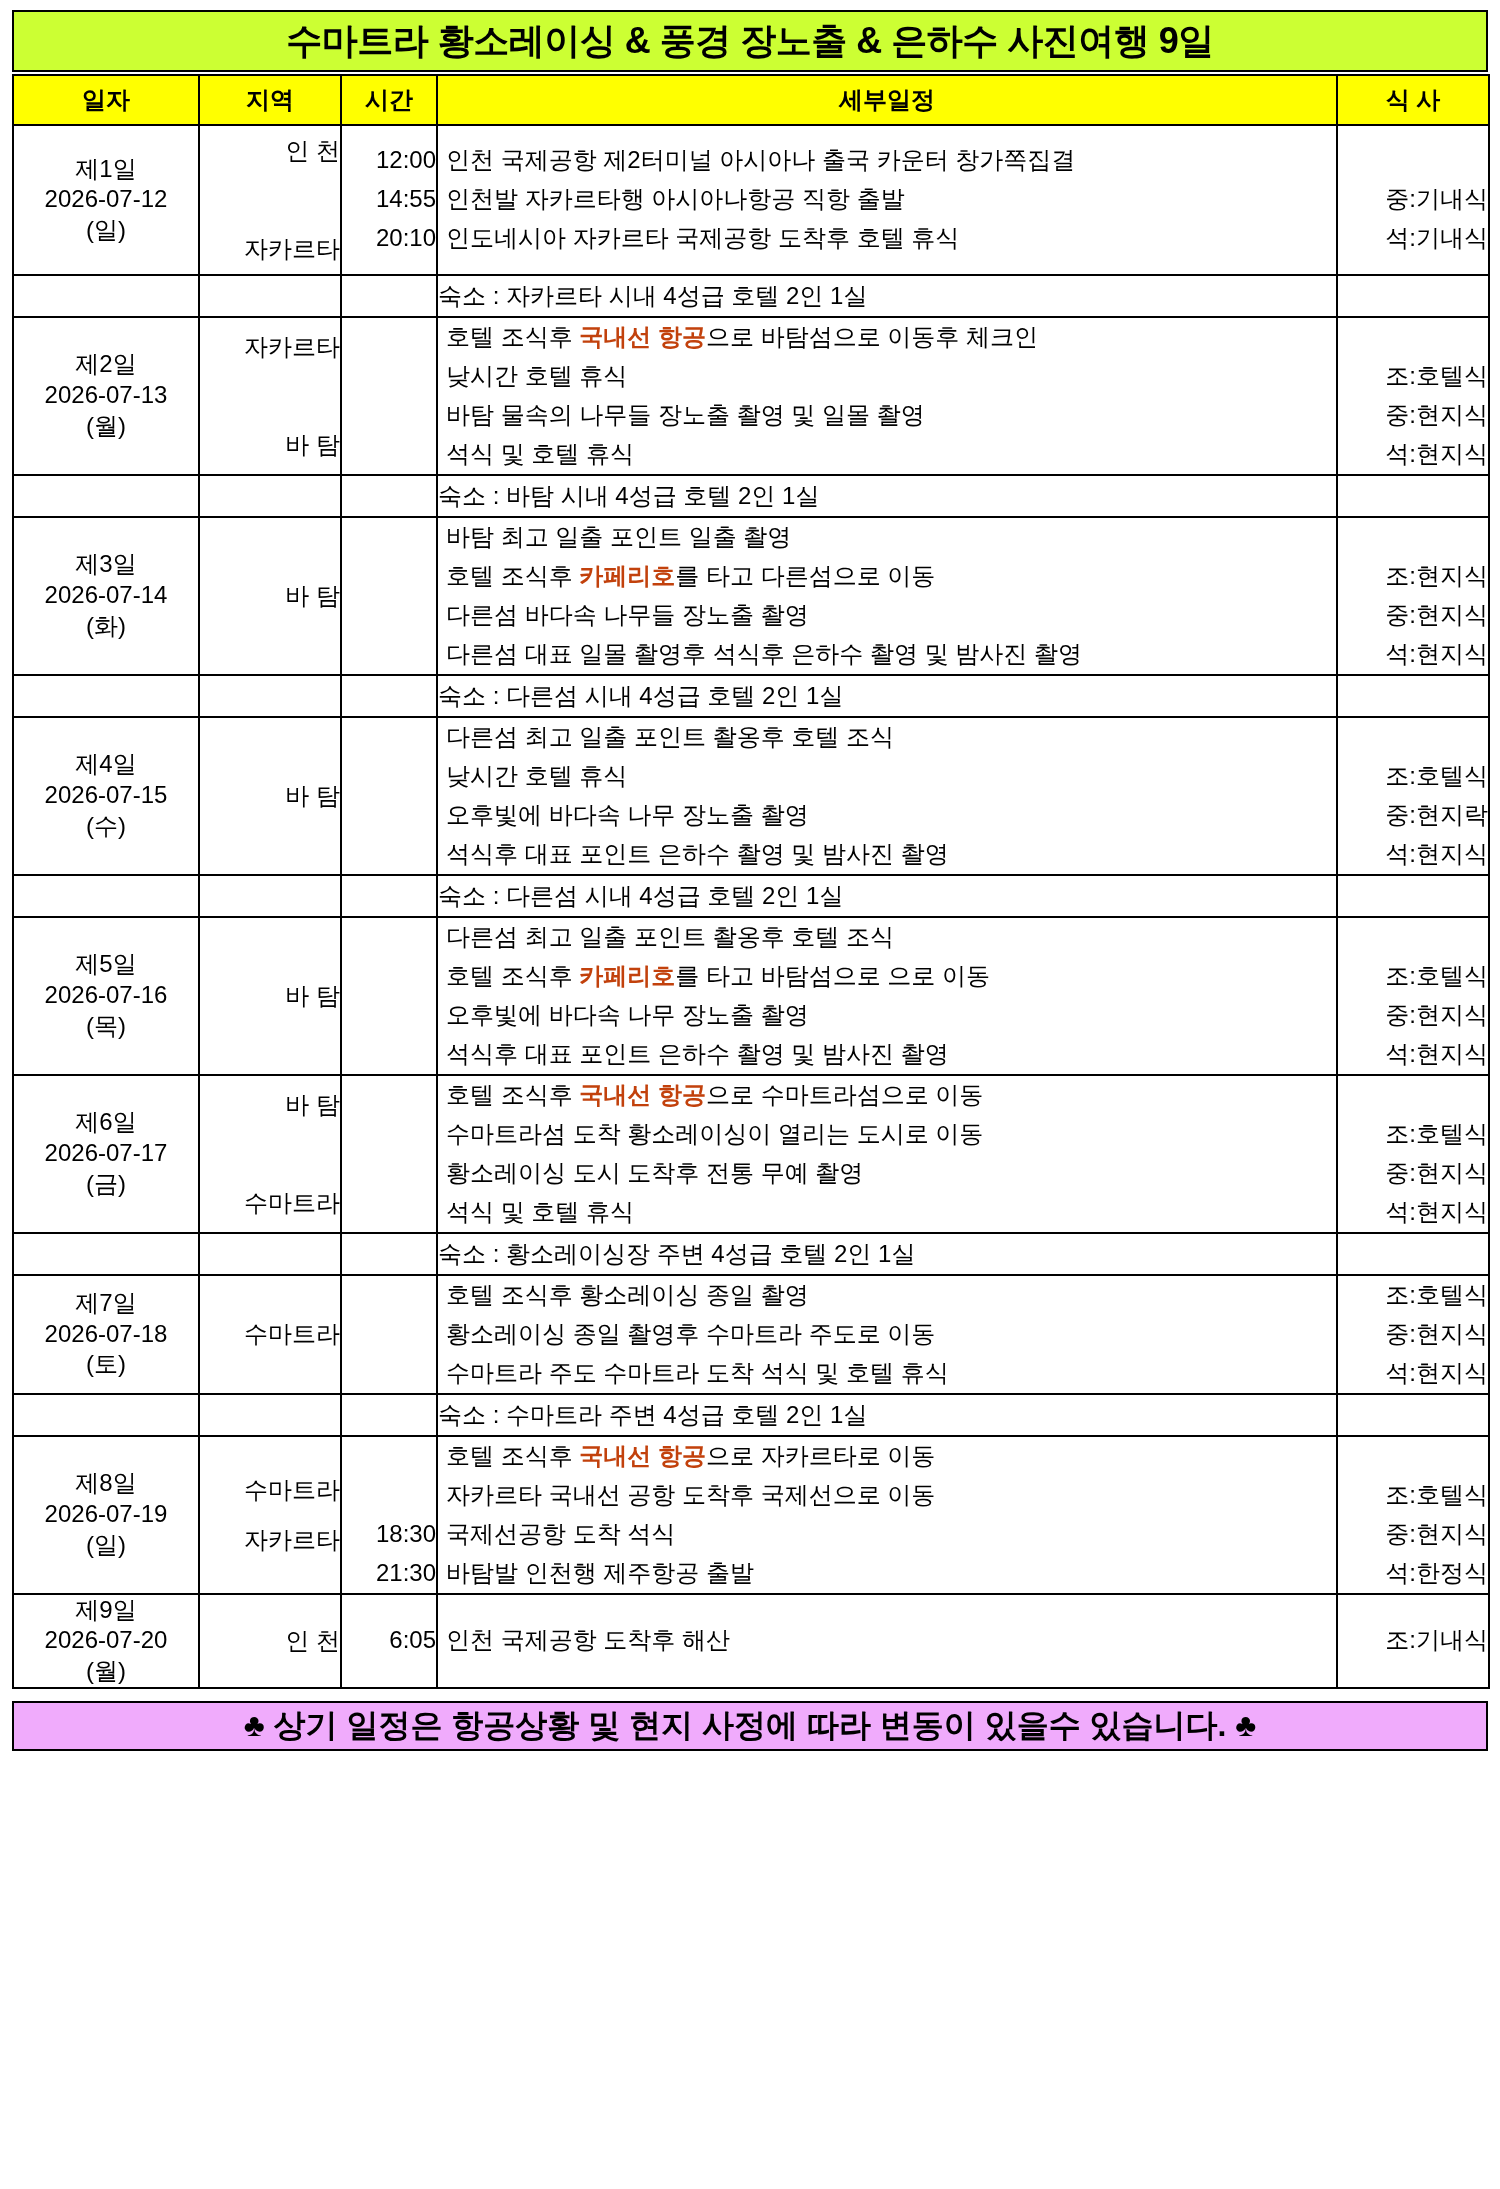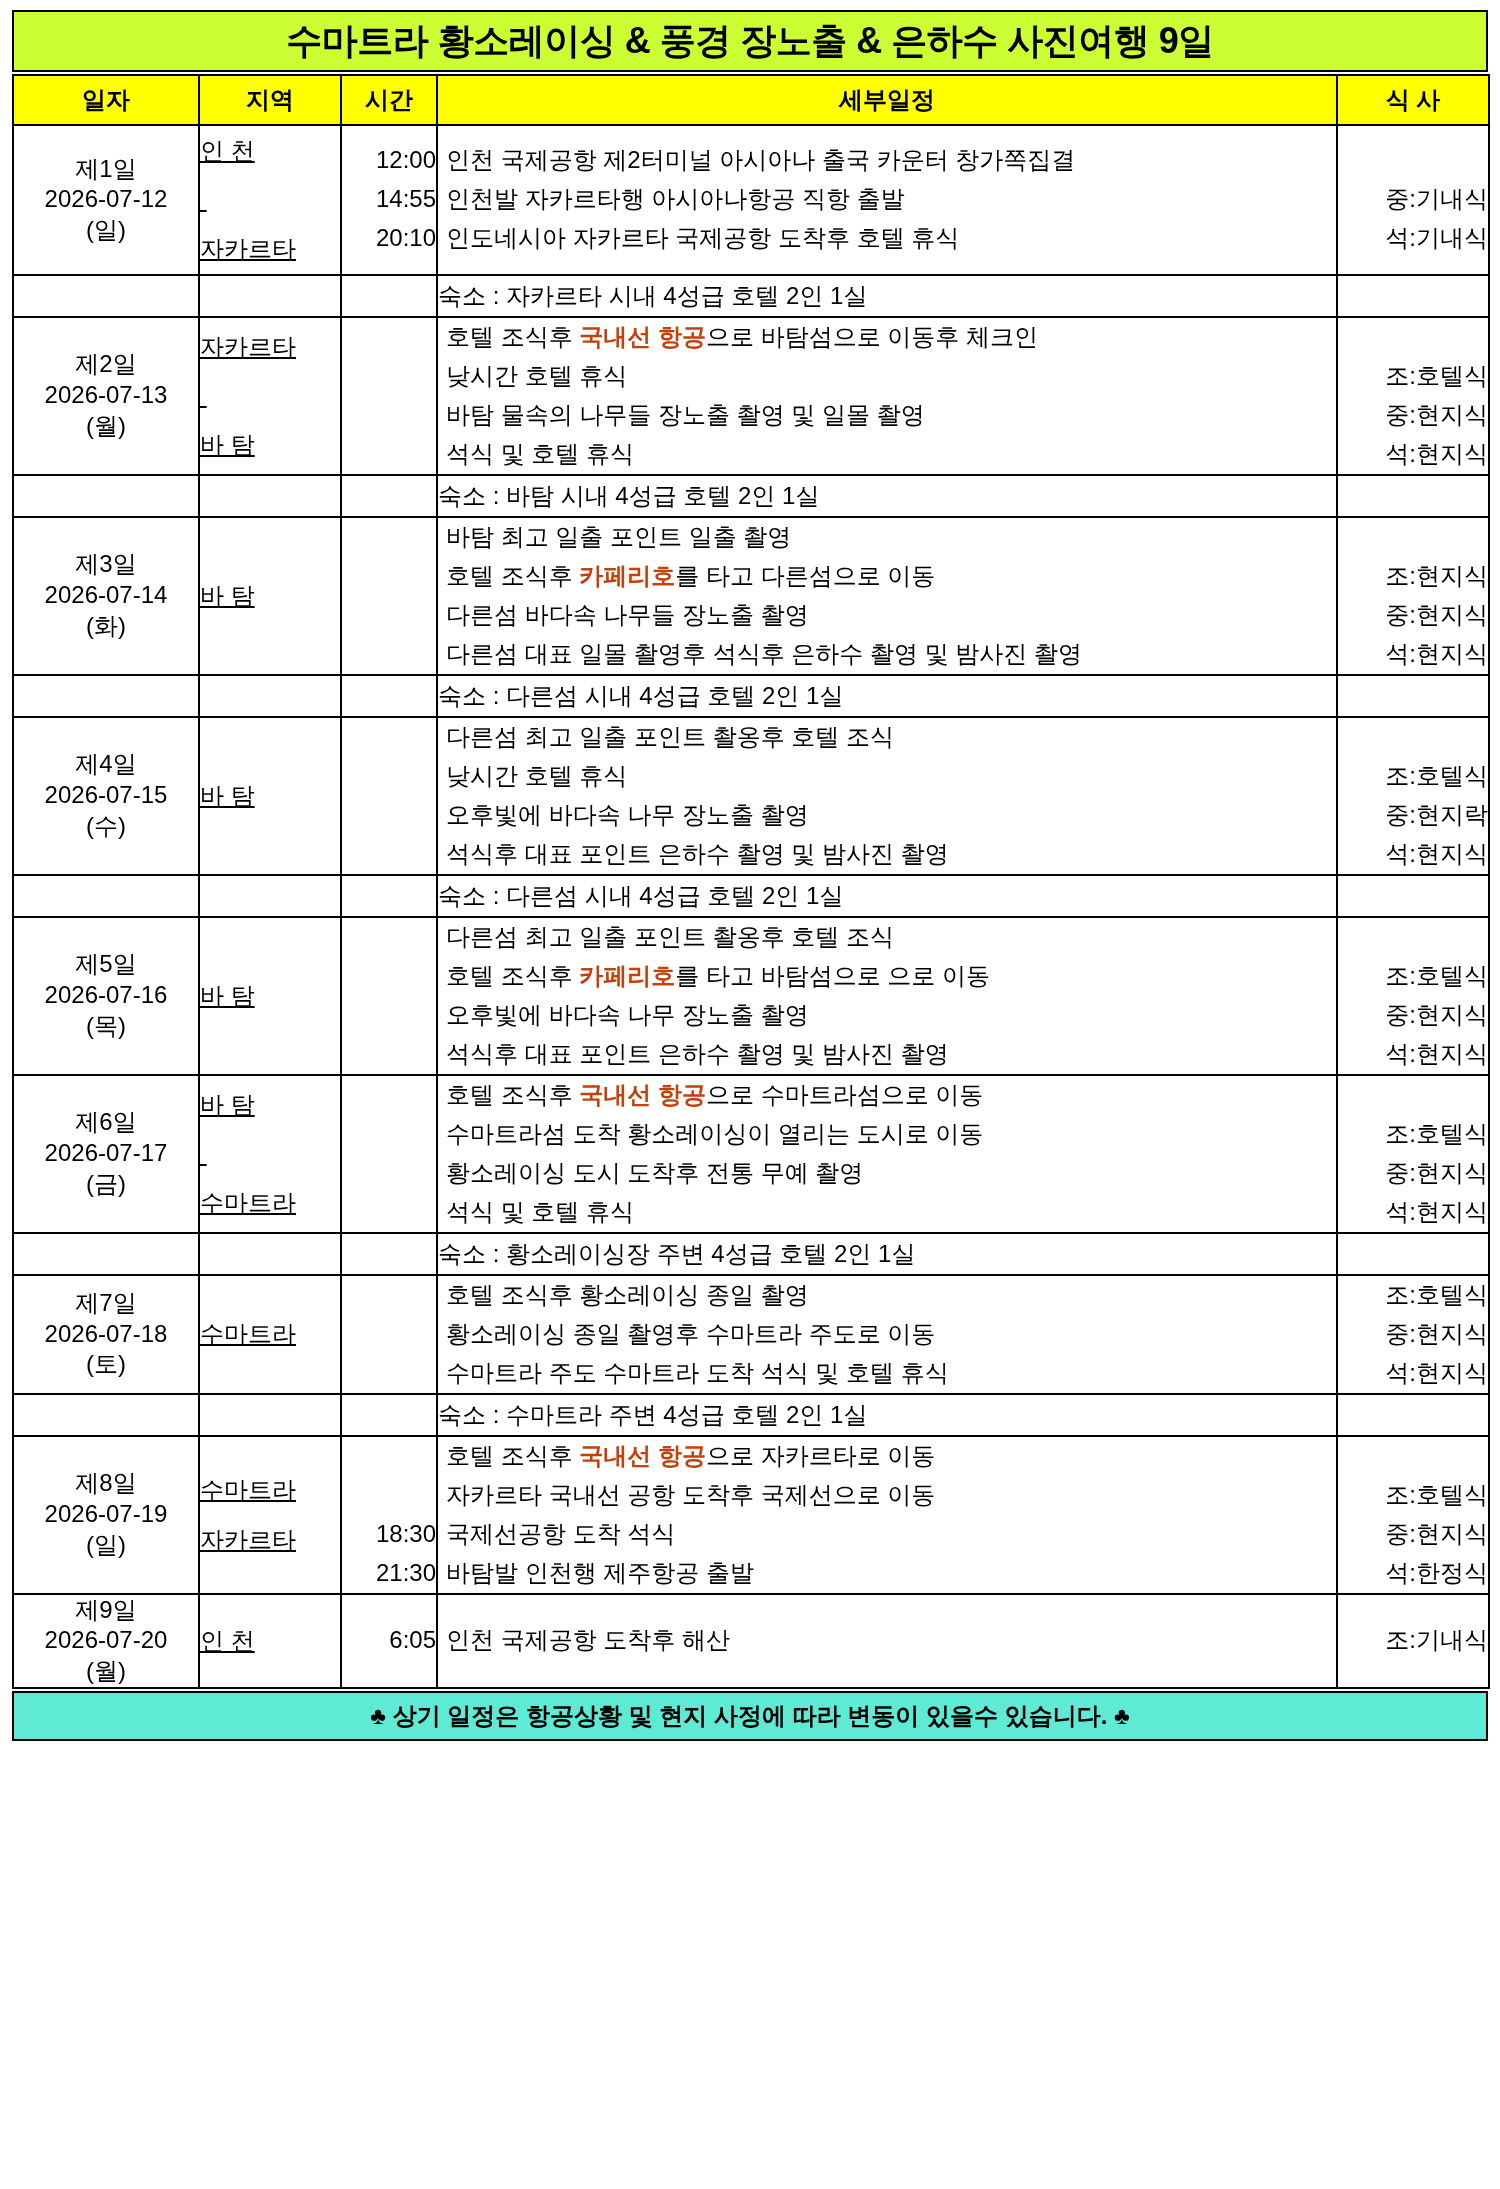--- a/index.html
+++ b/index.html
@@ -60,26 +60,25 @@
   .col-detail { width: 900px; }
   .col-meal   { width: 152px; }
 
   .cell-date {
     text-align: center;
     line-height: 1.28;
     padding: 4px 0;
     font-size: 24px;
   }
   .cell-region {
-    text-align: left;
+    text-align: right;
     vertical-align: top;
     padding-top: 6px;
     line-height: 2.05;
     font-size: 24px;
-    text-decoration: underline;
   }
   .cell-time {
     text-align: right;
     padding: 0 6px 0 0;
     vertical-align: top;
     font-size: 24px;
   }
   .cell-detail {
     text-align: left;
     padding: 0 0 0 8px;
@@ -100,29 +99,29 @@
   .stay-row td {
     height: 40px;
   }
   .stay-text {
     padding-left: 8px;
     font-size: 24px;
     line-height: 1.5;
   }
   .hl { color: #c2410c; font-weight: bold; }
   .footer {
-    margin-top: 2px;
-    background: #5eead4;
+    margin-top: 12px;
+    background: #f0abfc;
     border: 2px solid #000000;
     height: 50px;
     display: flex;
     align-items: center;
     justify-content: center;
     box-sizing: border-box;
-    font-size: 24px;
+    font-size: 32px;
     font-weight: bold;
     white-space: nowrap;
   }
   .nowrap { white-space: nowrap; margin-left: 8px; }
 </style>
 </head>
 <body>
 
 <div class="page">
 

